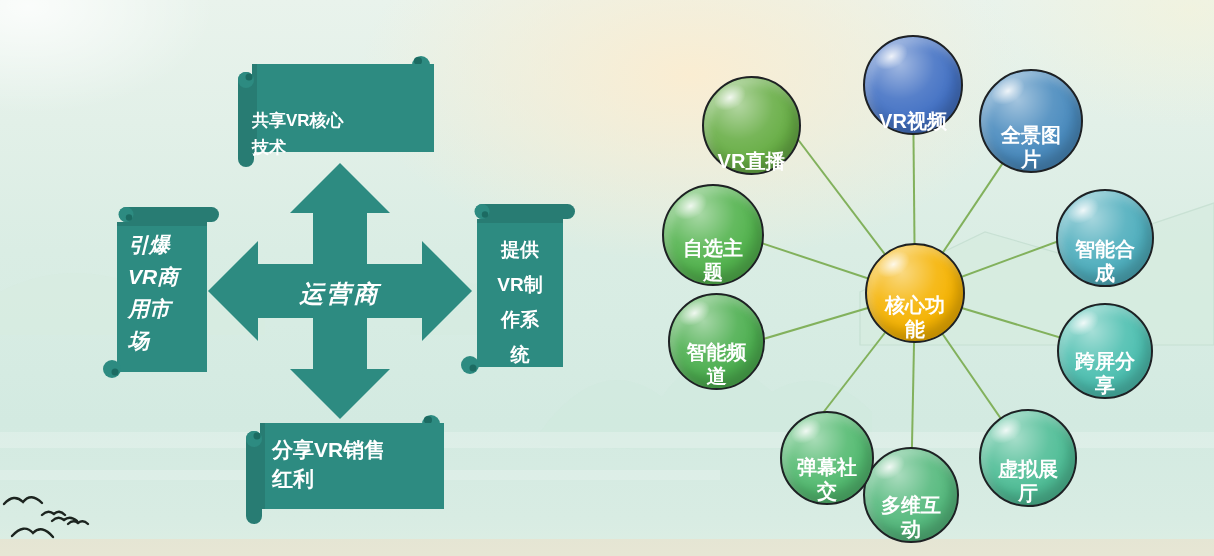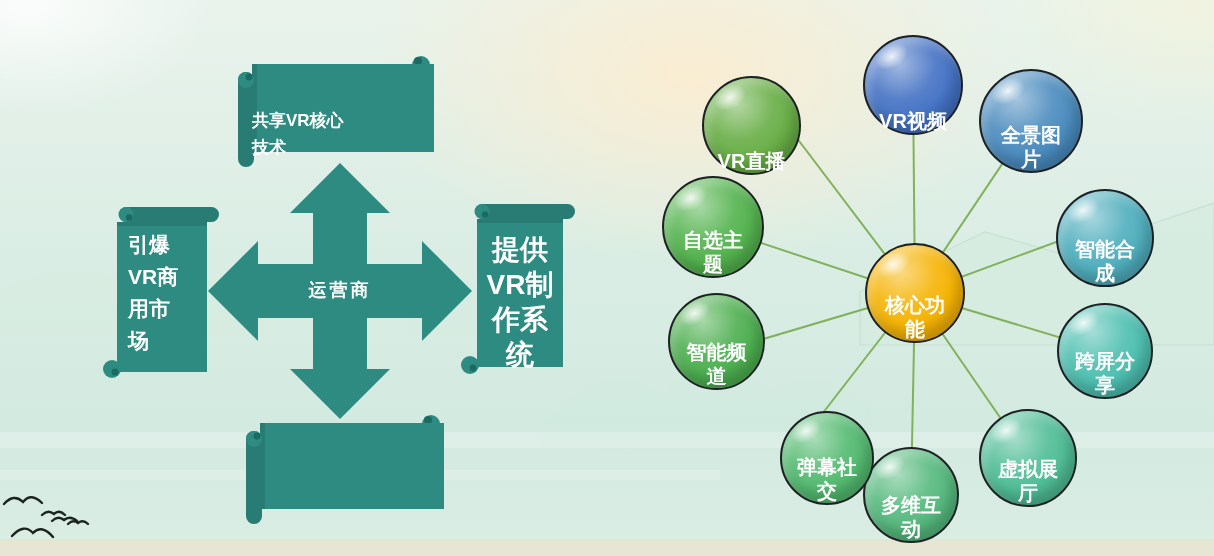--- a/index.html
+++ b/index.html
@@ -17,22 +17,23 @@
 
   
   .scroll, .cross{color:var(--scroll-c);}
   .teal-fill{fill:currentColor;}
   .dark-fill{fill:#1C6B62;}
   .shade-fill{fill:rgba(0,0,0,.10);}
   .scroll-text{
     position:absolute;color:#fff;font-weight:bold;white-space:pre-line;
   }
   .cross-label{
-    position:absolute;color:#fff;font-weight:bold;font-size:18px;letter-spacing:3px;
+    position:absolute;color:#fff;font-weight:bold;font-size:24px;letter-spacing:3px;
     text-align:center;
+    font-style:italic;
   }
 
   
   .bubble{
     position:absolute;border-radius:50%;border:2px solid #1e2124;box-sizing:border-box;
     background-image:radial-gradient(circle at 36% 28%, rgba(255,255,255,.5), rgba(255,255,255,.10) 38%, rgba(0,0,0,0) 62%);
     background-color:var(--c);
     box-shadow:inset -5px -9px 12px rgba(0,0,0,.22), inset 5px 7px 9px rgba(255,255,255,.30);
     display:flex;align-items:flex-end;justify-content:center;
   }
@@ -102,23 +103,25 @@
       <svg width="198" height="118" viewBox="0 0 198 118">
         <circle class="teal-fill" cx="185" cy="17" r="9"></circle>
         <circle class="dark-fill" cx="182" cy="13" r="4"></circle>
         <rect class="teal-fill" x="14" y="16" width="184" height="86"></rect>
         <rect class="shade-fill" x="14" y="16" width="5" height="86"></rect>
         <rect class="teal-fill" x="0" y="24" width="16" height="93" rx="8"></rect>
         <rect class="shade-fill" x="0" y="24" width="16" height="93" rx="8"></rect>
         <circle class="teal-fill" cx="8" cy="32" r="8"></circle>
         <circle class="dark-fill" cx="11" cy="29" r="3.5"></circle>
       </svg>
-    </div>
-
-    <div class="abs scroll" style="left: 101px; top: 205px; --scroll-c: #2D8B81;">
+      <div class="scroll-text" style="left:26px;top:28px;width:165px;text-align:left;font-size:21px;line-height:29px;">分享VR销售
+红利</div>
+    </div>
+
+    <div class="abs scroll" style="left: 101px; top: 205px; font-style: italic; --scroll-c: #2D8B81;">
       <svg width="118" height="180" viewBox="0 0 118 180">
         <rect class="teal-fill" x="18" y="2" width="100" height="15" rx="7.5"></rect>
         <rect class="shade-fill" x="18" y="2" width="100" height="15" rx="7.5"></rect>
         <circle class="teal-fill" cx="25" cy="9.5" r="7.5"></circle>
         <circle class="dark-fill" cx="28" cy="12.5" r="3.2"></circle>
         <rect class="teal-fill" x="16" y="17" width="90" height="150"></rect>
         <rect class="shade-fill" x="16" y="17" width="90" height="4"></rect>
         <circle class="teal-fill" cx="11" cy="164" r="9"></circle>
         <circle class="dark-fill" cx="14" cy="167" r="3.5"></circle>
       </svg>
@@ -132,21 +135,21 @@
       <svg width="124" height="182" viewBox="0 0 124 182">
         <rect class="teal-fill" x="24" y="2" width="100" height="15" rx="7.5"></rect>
         <rect class="shade-fill" x="24" y="2" width="100" height="15" rx="7.5"></rect>
         <circle class="teal-fill" cx="31" cy="9.5" r="7.5"></circle>
         <circle class="dark-fill" cx="34" cy="12.5" r="3.2"></circle>
         <rect class="teal-fill" x="26" y="17" width="86" height="148"></rect>
         <rect class="shade-fill" x="26" y="17" width="86" height="4"></rect>
         <circle class="teal-fill" cx="19" cy="163" r="9"></circle>
         <circle class="dark-fill" cx="22" cy="166" r="3.5"></circle>
       </svg>
-      <div class="scroll-text" style="left:26px;top:30px;width:86px;text-align:center;font-size:28px;line-height:35px;">提供
+      <div class="scroll-text" style="left:26px;top:30px;width:86px;text-align:center;font-size:19px;line-height:35px;">提供
 VR制
 作系
 统</div>
     </div>
   </div>
 
   <div>
 
     <svg id="hub-lines" class="abs" style="left: 0px; top: 0px; --line-c: #82B15C;" width="1214" height="556" viewBox="0 0 1214 556">
       <line x1="915" y1="294" x2="913" y2="85"></line>
@@ -193,21 +196,21 @@
     <div class="bubble" style="left: 780px; top: 411px; width: 94px; height: 94px; --c: #53BA70;">
       <span class="bubble-label">弹幕社
 交</span>
     </div>
 
     <div class="bubble" style="left: 668px; top: 293px; width: 97px; height: 97px; --c: #4DAF50;">
       <span class="bubble-label">智能频
 道</span>
     </div>
 
-    <div class="bubble" style="left: 662px; top: 176px; width: 102px; height: 102px; --c: #53B34E;">
+    <div class="bubble" style="left: 662px; top: 184px; width: 102px; height: 102px; --c: #53B34E;">
       <span class="bubble-label">自选主
 题</span>
     </div>
 
     <div class="bubble" style="left: 702px; top: 76px; width: 99px; height: 99px; --c: #68AE46;">
       <span class="bubble-label">VR直播</span>
     </div>
 
     <div class="bubble" style="left: 865px; top: 243px; width: 100px; height: 100px; --c: #F5B303;">
       <span class="bubble-label">核心功

